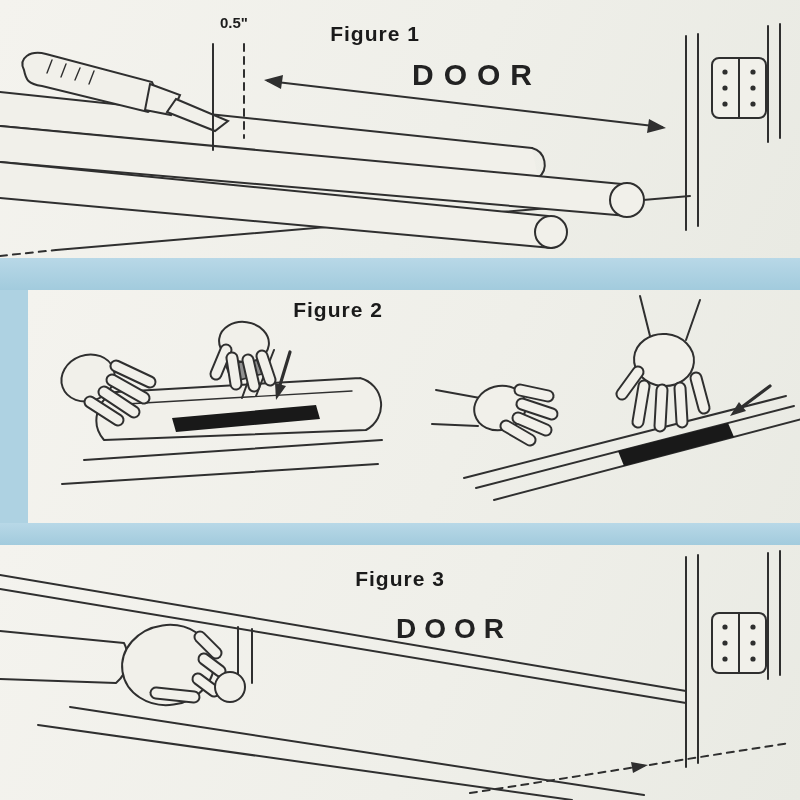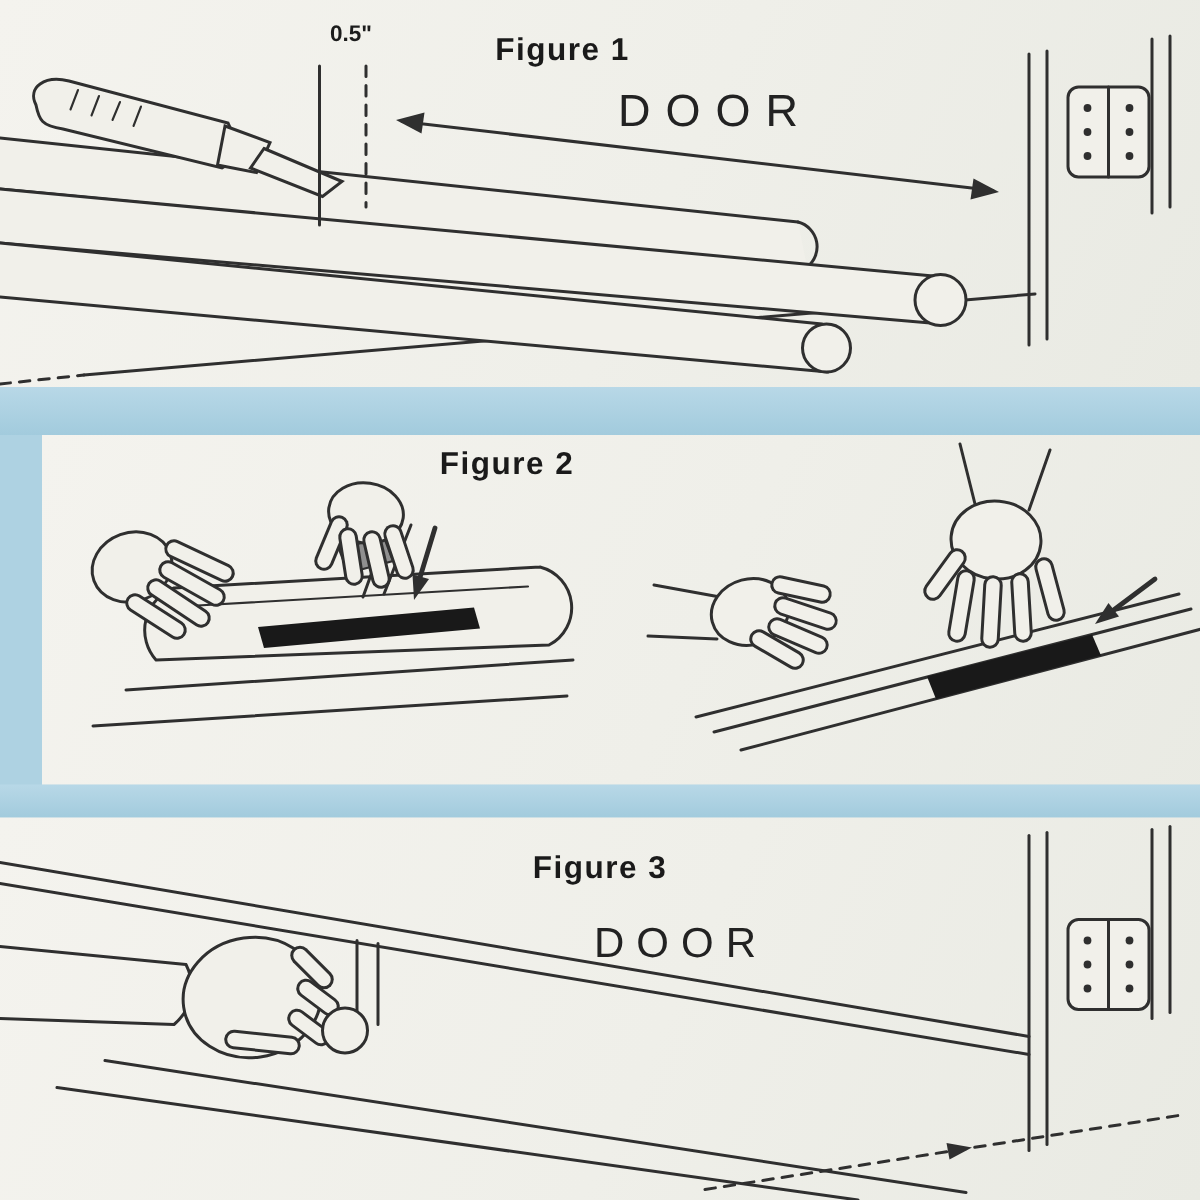--- a/index.html
+++ b/index.html
@@ -14,21 +14,21 @@
   .panel2{height:233px;margin-left:28px;}
   .panel3{height:255px;}
   .band{width:800px;background:linear-gradient(180deg,#b8d8e7 0%,#a2cbdd 100%);}
   .band1{height:32px;}
   .band2{height:22px;}
   .fig-title{position:absolute;top:22px;left:0;text-align:center;font-size:21px;font-weight:600;
     color:#1a1a1a;letter-spacing:1px;}
   .t1{width:750px;}
   .t2{width:620px;top:8px;}
   .t3{width:800px;}
-  .door-label{position:absolute;font-size:30px;font-weight:400;color:#222;letter-spacing:10px;}
+  .door-label{position:absolute;font-size:30px;font-weight:700;color:#222;letter-spacing:10px;}
   .door1{left:412px;top:58px;}
   .door3{left:396px;top:68px;font-size:28px;letter-spacing:8px;}
   .measure-label{position:absolute;left:200px;top:14px;width:68px;text-align:center;
     font-size:15px;font-weight:600;color:#1c1c1c;}
   svg.art{display:block;position:absolute;top:0;left:0;}
   .ink{stroke:var(--ink);fill:none;stroke-width:2;stroke-linecap:round;stroke-linejoin:round;}
   .thin{stroke-width:1.4;}
   .bold{stroke-width:3.2;}
   .dash{stroke-dasharray:7 6;}
   .bgfill{fill:var(--panel);stroke:none;}

